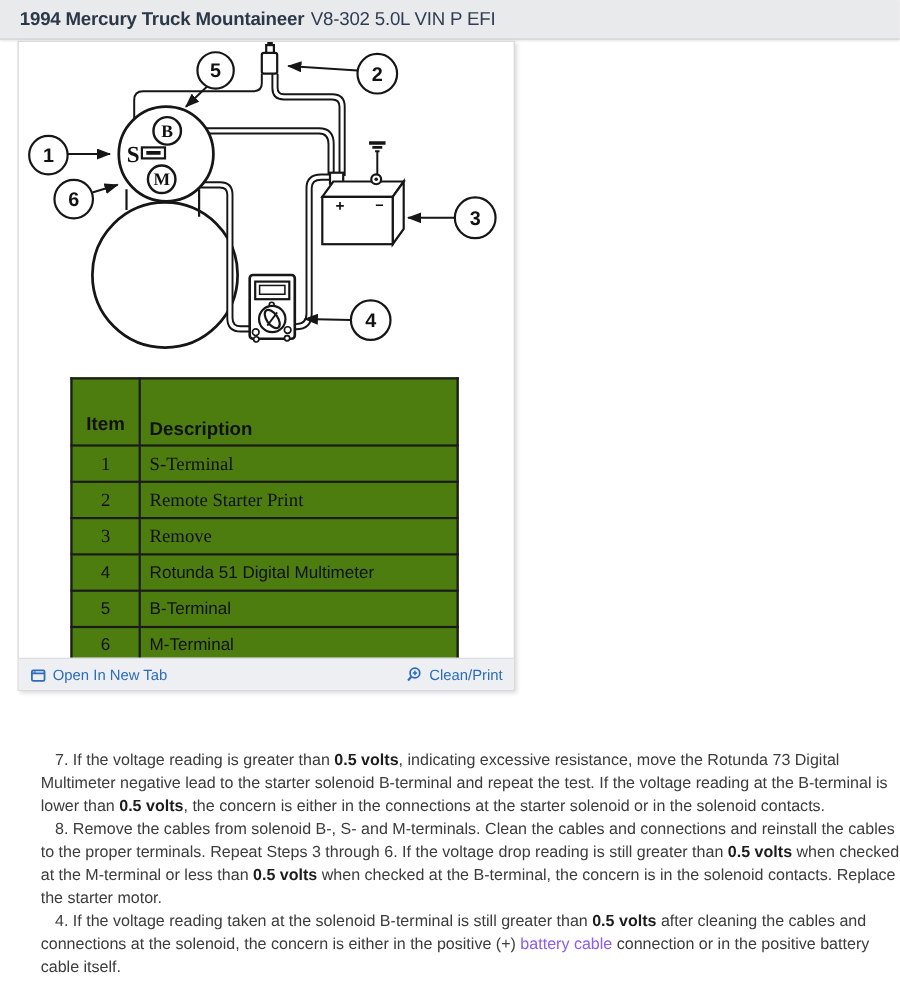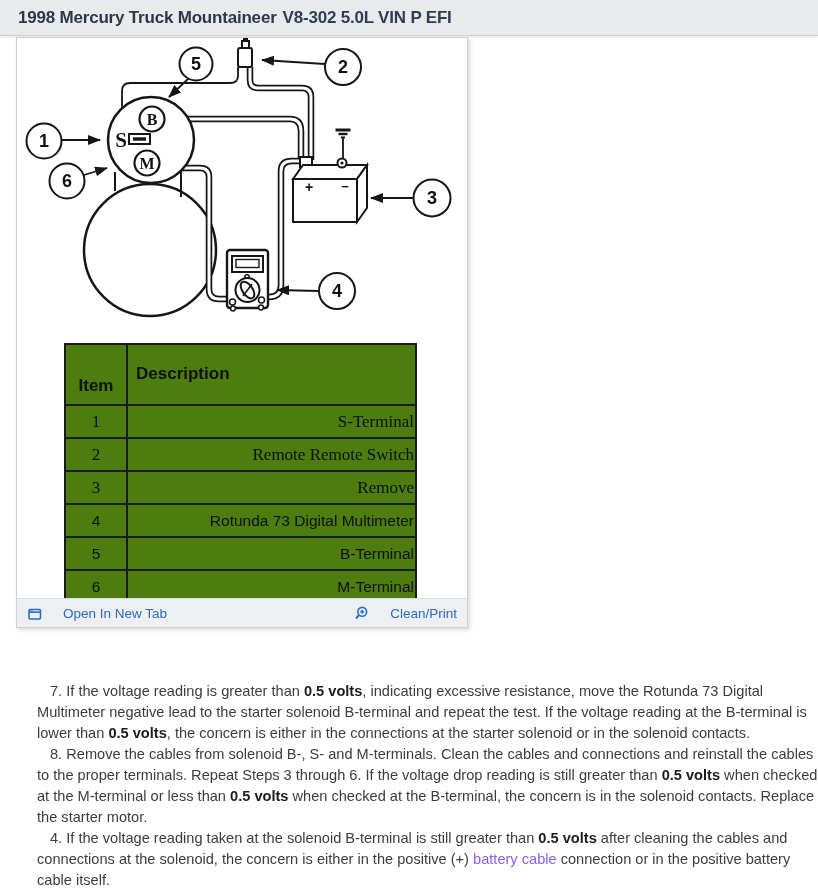--- a/index.html
+++ b/index.html
@@ -4,58 +4,58 @@
 <style>
   html,body{margin:0;padding:0;}
   body{width:818px;height:893px;background:#ffffff;position:relative;overflow:hidden;
        font-family:"Liberation Sans",sans-serif;}
 
   
   .header{position:absolute;top:0;left:0;width:818px;height:36px;background:#e9eaeb;
           border-bottom:1px solid #cfd0d2;box-shadow:0 1px 2px rgba(0,0,0,.10);
           display:flex;align-items:center;padding-left:18px;box-sizing:border-box;}
   .title-bold{font-weight:bold;font-size:17px;color:#2b3849;letter-spacing:-0.2px;white-space:pre;}
-  .title-rest{font-weight:700;font-size:17px;color:#2e3d52;margin-left:6px;letter-spacing:-0.2px;white-space:pre;}
+  .title-rest{font-weight:400;font-size:17px;color:#2e3d52;margin-left:6px;letter-spacing:-0.2px;white-space:pre;}
 
   
   .viewer{position:absolute;left:16px;top:37px;width:452px;height:591px;background:#fff;
           border:1px solid #d2d2d2;box-sizing:border-box;box-shadow:2px 2px 4px rgba(0,0,0,.15);}
   .diagram-area{position:relative;width:450px;height:560px;overflow:hidden;}
   svg.diagram{position:absolute;left:0;top:0;}
 
   
   .legend-table{position:absolute;left:47px;top:305px;border-collapse:collapse;background:#4d7c0f;}
   .legend-table th,.legend-table td{border:2px solid #1b1b1b;color:#111;}
   th.item-h{width:58px;height:50px;font-size:17px;text-align:center;vertical-align:bottom;padding-bottom:8px;
             font-family:"Liberation Sans",sans-serif;}
-  th.desc-h{width:278px;font-size:17px;text-align:left;padding-left:8px;vertical-align:bottom;padding-bottom:20px;
+  th.desc-h{width:278px;font-size:17px;text-align:left;padding-left:8px;vertical-align:bottom;padding-bottom:4px;
             font-family:"Liberation Sans",sans-serif;}
   td.item-c{text-align:center;height:29px;}
-  td.desc-c{padding-left:8px;text-align:right;}
+  td.desc-c{padding-left:8px;}
   tr.serif td{font-family:"Liberation Serif",serif;font-size:17px;}
   tr.sans td{font-family:"Liberation Sans",sans-serif;font-size:15.5px;}
 
   
   .viewer-footer{position:absolute;left:0;bottom:0;width:100%;height:29px;background:#edeff3;
                  border-top:1px solid #d9dce1;display:flex;align-items:center;justify-content:space-between;
                  padding:0 10px;box-sizing:border-box;}
-  .flink{display:flex;align-items:center;gap:21px;color:#2a6cbe;font-size:13.5px;text-decoration:none;cursor:pointer;}
+  .flink{display:flex;align-items:center;gap:6px;color:#2a6cbe;font-size:13.5px;text-decoration:none;cursor:pointer;}
   .flink svg{display:block;}
 
   
   .steps{position:absolute;left:18px;top:681px;width:784px;font-size:14.6px;line-height:21px;color:#3c3c3c;margin-left:19px;}
   .steps p{margin:0;text-indent:13px;}
   .steps b{color:#1c1c1c;}
   .steps a{color:#8b5cf6;text-decoration:none;cursor:pointer;}
 </style>
 </head>
 <body>
 
 <div class="header">
-  <span class="title-bold">1998 Mercury Truck Mountaineer</span>
+  <span class="title-bold">1994 Mercury Truck Mountaineer</span>
   <span class="title-rest">V8-302 5.0L VIN P EFI</span>
 </div>
 
 <div class="viewer">
   <div class="diagram-area">
 
     <svg class="diagram" width="450" height="302" viewBox="17 38 450 302" xmlns="http://www.w3.org/2000/svg">
       <defs>
         <marker id="ah" viewBox="0 0 14 10" refX="12" refY="5" markerWidth="14" markerHeight="10" orient="auto" markerUnits="userSpaceOnUse">
           <path d="M0,0 L13,5 L0,10 Z" fill="#161616"></path>
@@ -178,29 +178,29 @@
           <th class="desc-h">Description</th>
         </tr>
       </thead>
       <tbody>
           <tr class="serif">
             <td class="item-c">1</td>
             <td class="desc-c">S-Terminal</td>
           </tr>
           <tr class="serif">
             <td class="item-c">2</td>
-            <td class="desc-c">Remote Remote Switch</td>
+            <td class="desc-c">Remote Starter Print</td>
           </tr>
           <tr class="serif">
             <td class="item-c">3</td>
             <td class="desc-c">Remove</td>
           </tr>
           <tr class="sans">
             <td class="item-c">4</td>
-            <td class="desc-c">Rotunda 73 Digital Multimeter</td>
+            <td class="desc-c">Rotunda 51 Digital Multimeter</td>
           </tr>
           <tr class="sans">
             <td class="item-c">5</td>
             <td class="desc-c">B-Terminal</td>
           </tr>
           <tr class="sans">
             <td class="item-c">6</td>
             <td class="desc-c">M-Terminal</td>
           </tr>
         </tbody>

